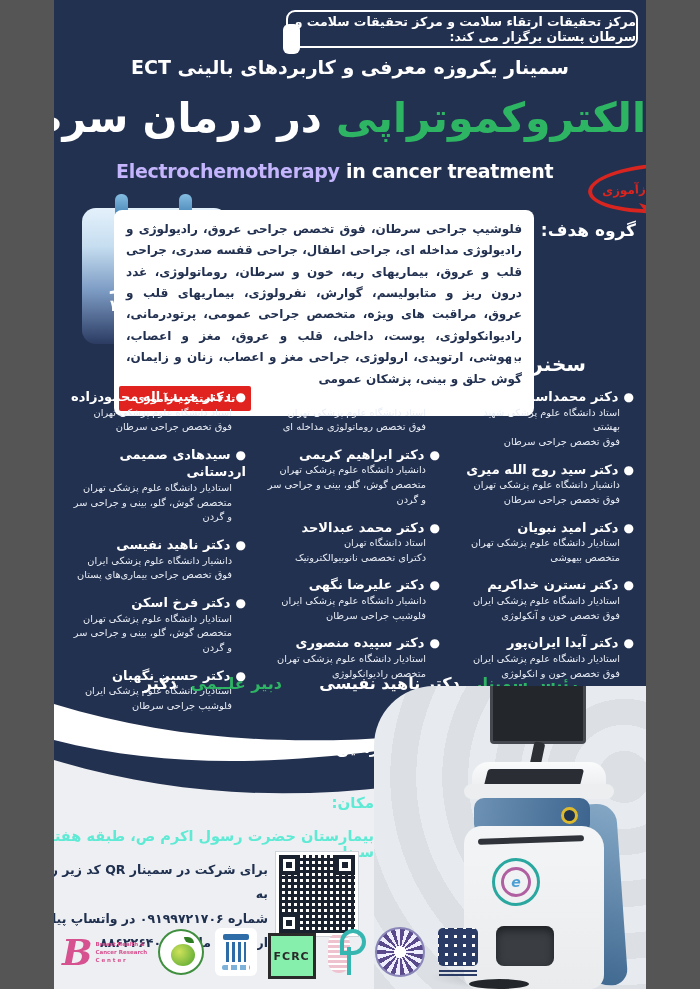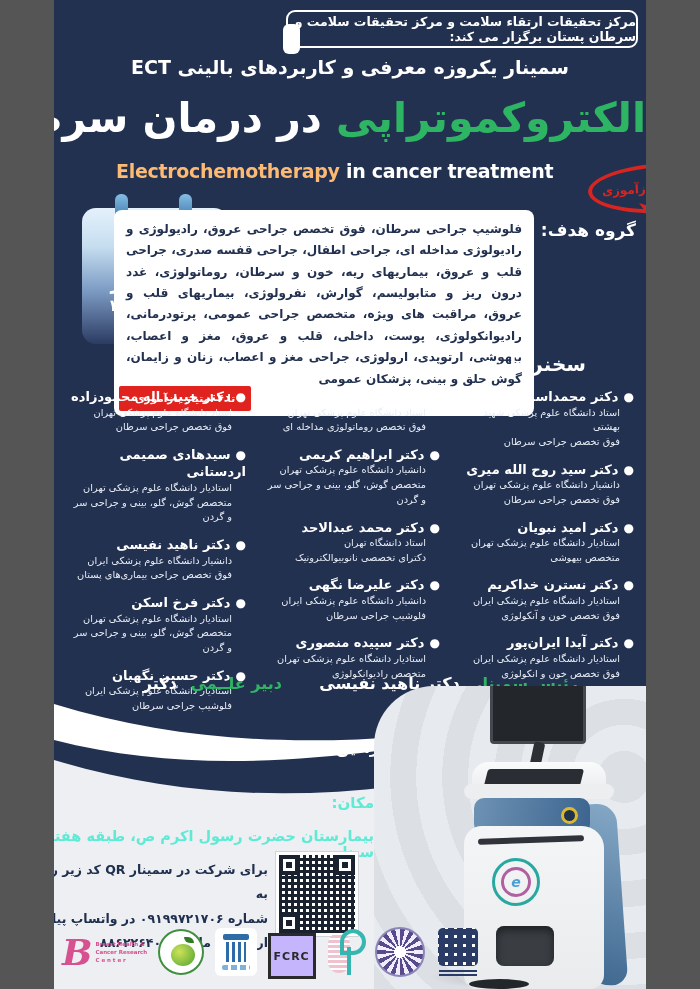--- a/index.html
+++ b/index.html
@@ -28,21 +28,21 @@
   .main-title{
     position:absolute; top:90px; left:0; right:0; text-align:center;
     direction:rtl; font-size:41px; font-weight:800; line-height:1.4;
     white-space:nowrap;
   }
   .main-title .hl{ color:#2db563; }
   .en-title{
     position:absolute; top:160px; left:62px; direction:ltr;
     font-size:19px; font-weight:800; letter-spacing:-0.3px; color:#fff;
   }
-  .en-title .hl{ color:#fdba74;margin-top:24px; }
+  .en-title .hl{ color:#c4b5fd;margin-top:24px; }
   
   .cme-bubble{
     position:absolute; left:534px; top:163px; width:154px; height:50px;
     border:4px solid #d9251f; border-radius:50%;
     display:flex; align-items:center; justify-content:center;
     transform:rotate(-3deg);
     color:#d9251f; font-size:12px; font-weight:800; direction:rtl;
   }
   .cme-bubble-tail{
     position:absolute; left:582px; top:206px; width:0; height:0;
@@ -181,21 +181,21 @@
   .logo-apple{ width:46px; height:46px; border:2px solid #3f8f3f; border-radius:50%; background:#fff; position:relative; }
   .logo-apple .fruit{ position:absolute; left:11px; top:13px; width:24px; height:22px; border-radius:50%;
     background:radial-gradient(circle at 35% 35%, #cfe25a, #4da32f); }
   .logo-apple .leaf{ position:absolute; left:24px; top:6px; width:10px; height:6px; background:#2f7d22; border-radius:0 10px 0 10px; }
   .logo-pillar{ width:42px; height:48px; background:#fff; border-radius:6px; position:relative; }
   .logo-pillar .cap{ position:absolute; left:8px; top:6px; width:26px; height:6px; background:#2e6ca8; border-radius:2px; }
   .logo-pillar .shaft{ position:absolute; left:11px; top:14px; width:20px; height:20px;
     background:repeating-linear-gradient(90deg,#2e6ca8 0 3px,#fff 3px 6px); }
   .logo-pillar .base{ position:absolute; left:7px; top:37px; width:28px; height:5px;
     background:repeating-linear-gradient(90deg,#7fb2d9 0 6px,#fff 6px 9px); border-radius:2px; }
-  .logo-fcrc{ width:48px; height:46px; background:#c4b5fd; border:3px solid #2a2a2a; position:relative;
+  .logo-fcrc{ width:48px; height:46px; background:#86efac; border:3px solid #2a2a2a; position:relative;
     color:#2a2a2a; font-size:11px; font-weight:800; letter-spacing:1px;margin-top:8px; }
   .logo-teal{ width:38px; height:50px; position:relative; }
   .logo-teal .pink{ position:absolute; left:2px; top:6px; width:22px; height:40px; border-radius:11px;
     background:repeating-linear-gradient(0deg,#eec3cf 0 3px,#fff 3px 5px); }
   .logo-teal .glyph{ position:absolute; left:12px; top:0; width:22px; height:50px; }
   .logo-teal .glyph::before{ content:""; position:absolute; left:2px; top:2px; width:18px; height:18px;
     border:4px solid #35b6b0; border-radius:50% 50% 50% 0; }
   .logo-teal .glyph::after{ content:""; position:absolute; left:9px; top:20px; width:4px; height:28px; background:#35b6b0; }
   .logo-flower{ width:50px; height:50px; border-radius:50%;
     background:

